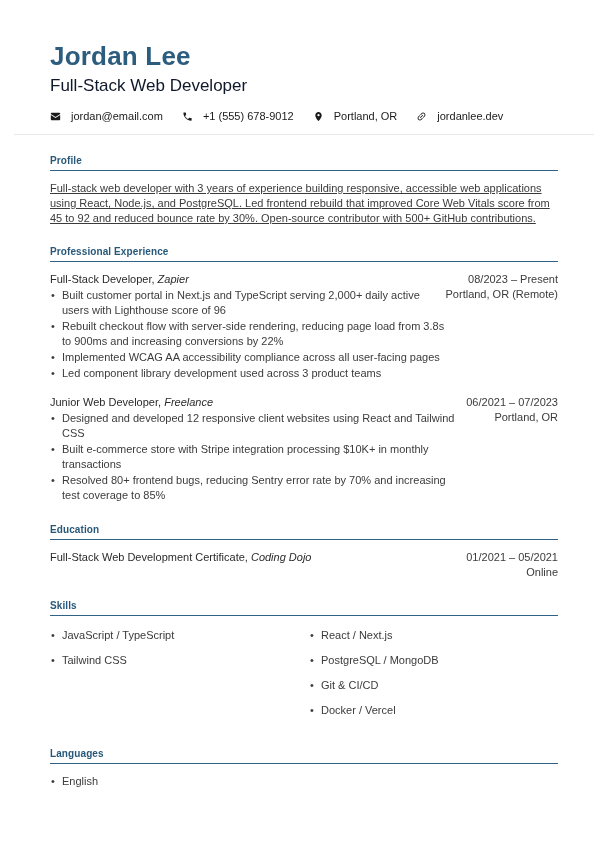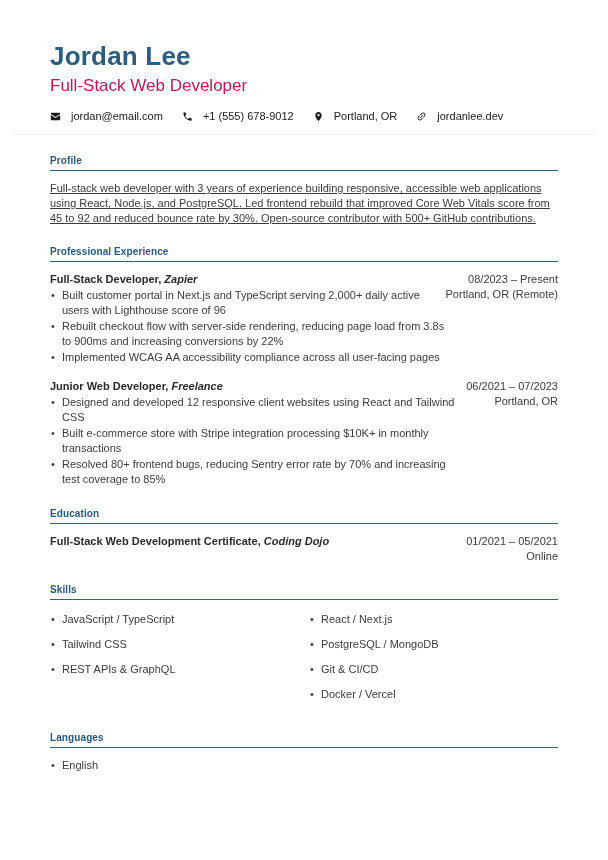--- a/index.html
+++ b/index.html
@@ -11,21 +11,21 @@
     overflow: hidden;
   }
   .page { padding: 42px 50px 20px; }
 
   
   .name {
     margin: 0; font-size: 26px; font-weight: 700;
     color: #2c5c7e; line-height: 1.1; letter-spacing: 0.2px;
   }
   .subtitle {
-    margin-top: 5px; font-size: 17px; color: #be185d; line-height: 1.15;
+    margin-top: 5px; font-size: 17px; color: #0f172a; line-height: 1.15;
   }
   .contacts {
     display: flex; align-items: center; gap: 19px;
     margin-top: 15px; font-size: 11px; color: #1b1b1b;
   }
   .contact { display: inline-flex; align-items: center; gap: 10px; }
   .contact svg { width: 11px; height: 11px; fill: #1b1b1b; flex-shrink: 0; }
 
   .top-divider {
     border: none; border-top: 1px solid #e9e9e9;
@@ -39,22 +39,22 @@
     color: #27587a; border-bottom: 1.5px solid #2e6386;
     padding-bottom: 4px; letter-spacing: 0.1px;
   }
   .body-text { margin: 0; font-size: 11px; line-height: 15px; color: #3b3b3b; text-decoration: underline; }
 
   
   .entry { display: flex; justify-content: space-between; margin-bottom: 13px; }
   .entry:last-child { margin-bottom: 0; }
   .entry-main { width: 424px; }
   .entry-title { font-size: 11px; line-height: 15px; color: #2a2a2a; }
-  .entry-title .role { font-weight: 700; text-align: right; }
-  .entry-title .company { font-style: italic; font-weight: bold; }
+  .entry-title .role { font-weight: 400; text-align: right; }
+  .entry-title .company { font-style: italic; }
   .entry-side {
     flex-shrink: 0; text-align: right;
     font-size: 11px; line-height: 15px; color: #3b3b3b; white-space: nowrap;
   }
 
   ul.bullets { list-style: none; margin: 1px 0 0; padding: 0; }
   ul.bullets li {
     position: relative; padding-left: 12px; margin-bottom: 1px;
     font-size: 11px; line-height: 15px;
   }
@@ -121,20 +121,21 @@
       <div class="entry-main">
         <div class="entry-title">
           <span class="role">Full-Stack Developer,</span>
           <span class="company">Zapier</span>
         </div>
         <ul class="bullets">
 
         <li>Built customer portal in Next.js and TypeScript serving 2,000+ daily active users with Lighthouse score of 96</li>
             <li>Rebuilt checkout flow with server-side rendering, reducing page load from 3.8s to 900ms and increasing conversions by 22%</li>
             <li>Implemented WCAG AA accessibility compliance across all user-facing pages</li>
+            <li>Led component library development used across 3 product teams</li>
           </ul>
       </div>
       <div class="entry-side">
         <div>08/2023 – Present</div>
         <div>Portland, OR (Remote)</div>
       </div>
     </div>
 
     <div class="entry">
       <div class="entry-main">
@@ -172,21 +173,20 @@
     </div>
   </section>
 
   <section>
     <h2 class="section-heading">Skills</h2>
     <div class="skills-grid">
       <ul class="dot-list">
 
       <li>JavaScript / TypeScript</li>
           <li>Tailwind CSS</li>
-          <li>REST APIs &amp; GraphQL</li>
         </ul>
       <ul class="dot-list">
 
       <li>React / Next.js</li>
           <li>PostgreSQL / MongoDB</li>
           <li>Git &amp; CI/CD</li>
           <li>Docker / Vercel</li>
         </ul>
     </div>
   </section>

